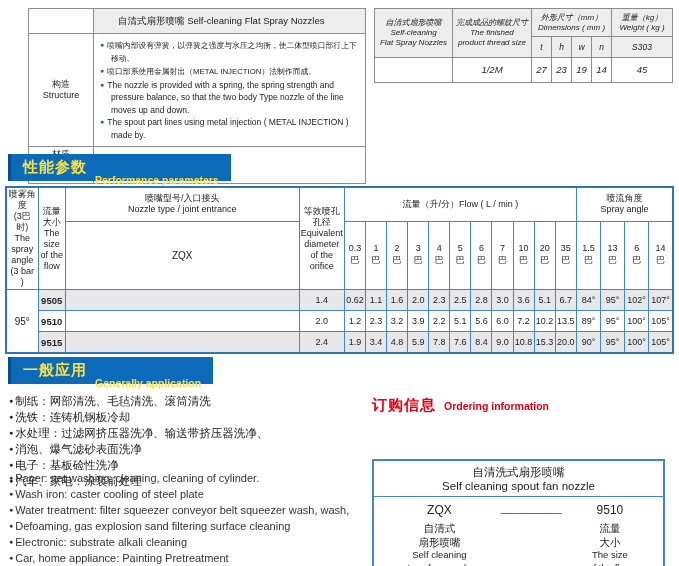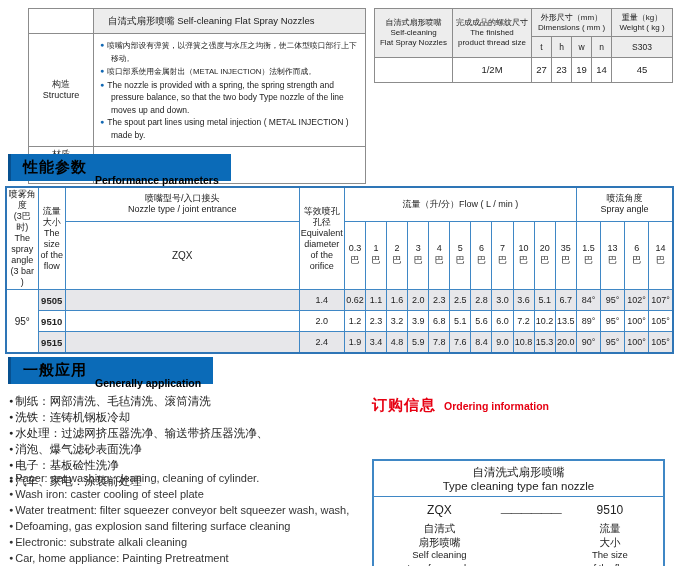--- a/index.html
+++ b/index.html
@@ -4,40 +4,40 @@
 <style>
   html,body{margin:0;padding:0;background:#fff;}
   .page{position:relative;width:679px;height:566px;background:#fff;overflow:hidden;
         font-family:"Liberation Sans","DejaVu Sans",sans-serif;color:#222;}
 
   
   .spec-table{position:absolute;left:28px;top:8px;width:338px;border-collapse:collapse;table-layout:fixed;}
   .spec-table td{border:1px solid #8c8c8c;vertical-align:middle;}
   .spec-table .lblcol{width:62px;text-align:center;font-size:9px;line-height:11px;background:#fff;}
   .spec-hdr td{background:#ededed;height:22px;}
-  .spec-title{font-size:9.5px;padding-left:14px;}
+  .spec-title{font-size:9.5px;padding-left:24px;}
   .spec-content{padding:5px 6px;}
   .b{font-size:8.5px;line-height:12.5px;padding-left:11px;text-indent:-11px;}
   .b.zh{font-size:7.8px;}
   .dot{color:#1268b3;font-size:7px;margin-right:3px;vertical-align:1px;}
   .mat-row td{height:34px;}
   .s303{padding-left:10px;font-size:9.5px;}
 
   
   .dim-table{position:absolute;left:374px;top:8px;width:298px;border-collapse:collapse;table-layout:fixed;
-             text-align:center;font-size:8px;line-height:10px;}
+             text-align:center;font-size:8px;line-height:10px;font-style:italic;}
   .dim-table td{border:1px solid #8c8c8c;vertical-align:middle;padding:1px;}
   .dim-table .g{background:#ededed;}
   .dim-table .h1{height:28px;}
   .dim-table .h2 td{height:18px;background:#ededed;font-size:8.5px;}
   .dim-table .data td{height:22px;background:#fff;font-size:9.5px;}
 
   
   .banner{position:absolute;height:27px;background:#0b6bb8;border-left:3px solid #07508f;
-          color:#000000;display:flex;align-items:center;padding:0 12px;box-sizing:border-box;}
+          color:#fde047;display:flex;align-items:center;padding:0 12px;box-sizing:border-box;}
   .banner .bzh{font-size:15px;font-weight:bold;letter-spacing:1px;margin-right:8px;white-space:nowrap;}
   .banner .ben{font-size:10.5px;font-weight:bold;white-space:nowrap;margin-top:24px;}
   #perf-banner{left:8px;top:154px;}
   #app-banner{left:8px;top:357px;}
 
   
   .perf-table{position:absolute;left:5px;top:186px;width:669px;border-collapse:collapse;table-layout:fixed;
               border:2px solid #2e75b6;}
   .perf-table td{border:1px solid #3f87c5;text-align:center;vertical-align:middle;padding:0;font-size:9px;color:#222;}
   .perf-table .h1 td{height:30px;font-size:9px;line-height:11px;}
@@ -245,21 +245,21 @@
       <td>107°</td>
     </tr>
     <tr class="datarow">
       <td class="model">9510</td>
       <td></td>
       <td>2.0</td>
       <td>1.2</td>
       <td>2.3</td>
       <td>3.2</td>
       <td>3.9</td>
-      <td>6.8</td>
+      <td>2.2</td>
       <td>5.1</td>
       <td>5.6</td>
       <td>6.0</td>
       <td>7.2</td>
       <td>10.2</td>
       <td>13.5</td>
       <td>89°</td>
       <td>95°</td>
       <td>100°</td>
       <td>105°</td>
@@ -311,21 +311,21 @@
   </div>
 
   <div class="order-heading">
     <span class="ozh">订购信息</span>
     <span class="oen">Ordering information</span>
   </div>
 
   <div class="order-box">
     <div class="ob-title">
       <div>自清洗式扇形喷嘴</div>
-      <div>Type cleaning type fan nozzle</div>
+      <div>Self cleaning spout fan nozzle</div>
     </div>
     <div class="ob-body">
       <div class="ob-col c0">
         <div class="code">ZQX</div>
         <div class="lzh">自清式</div>
         <div class="lzh">扇形喷嘴</div>
         <div class="len">Self cleaning</div>
         <div class="len">type fan nozzle</div>
       </div>
       <div class="ob-dash">——</div>

